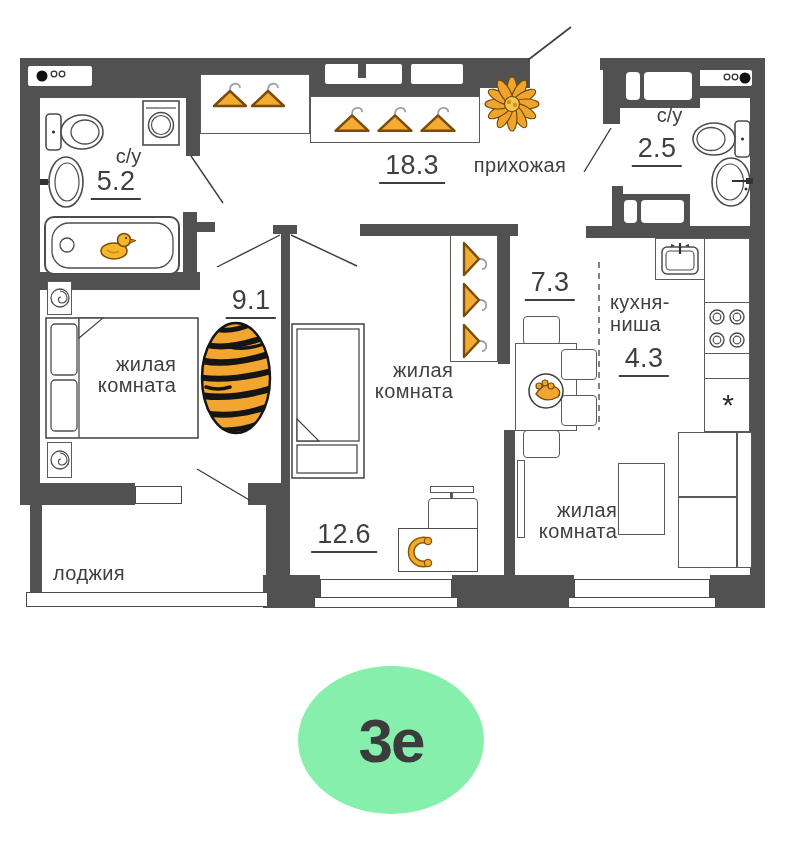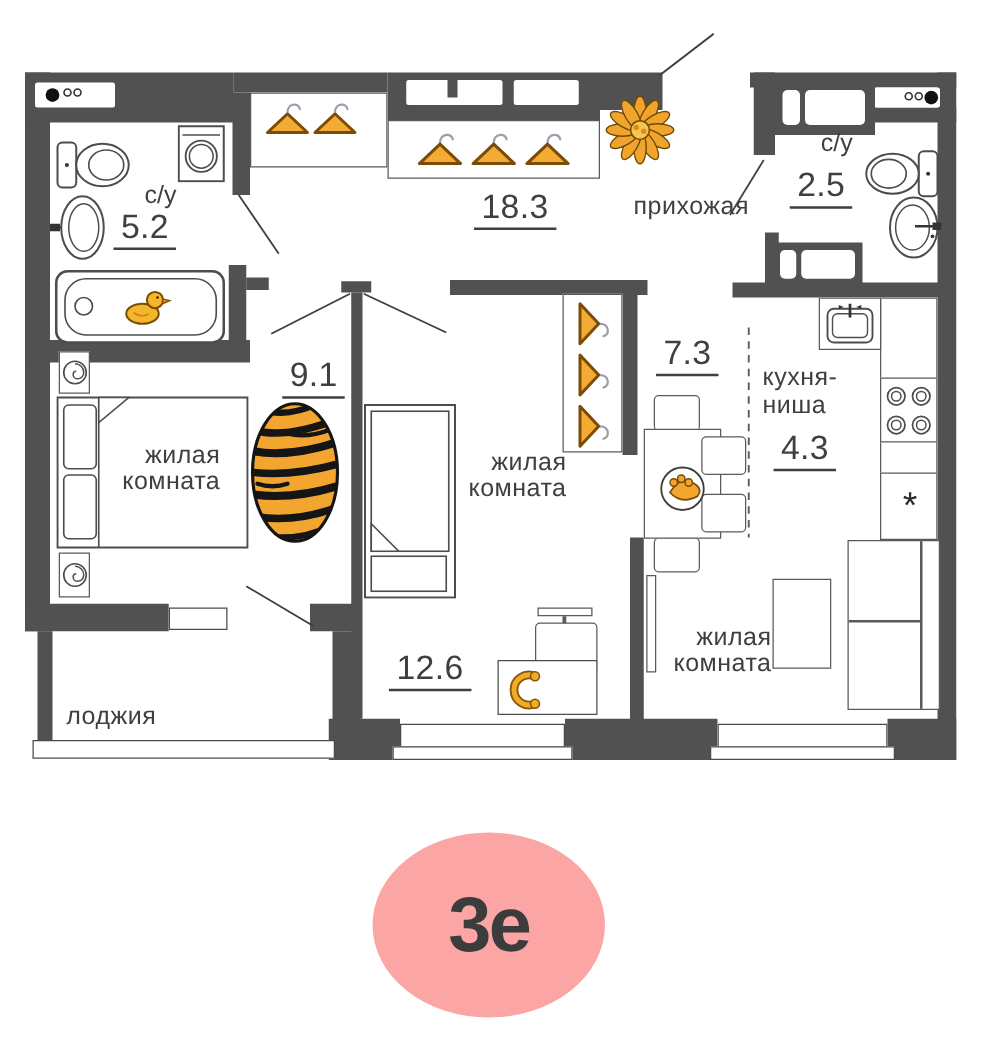--- a/index.html
+++ b/index.html
@@ -333,21 +333,21 @@
   <i class="fur2" style="left:517px;top:460px;width:8px;height:78px"></i>
 
   <div class="lbl" style="left:116px;top:146px">
     <span class="nameline small-name">с/у</span>
     <span class="nameline num"><span class="u">5.2</span></span>
   </div>
 
   <div class="lbl num" style="left:412px;top:151px">
     <span class="u">18.3</span>
   </div>
-  <div class="lbl name" style="left:553px;top:155px">прихожая</div>
+  <div class="lbl name" style="left:520px;top:155px">прихожая</div>
 
   <div class="lbl" style="left:657px;top:105px">
     <span class="nameline small-name">с/у</span>
     <span class="nameline num" style="margin-top:8px"><span class="u">2.5</span></span>
   </div>
 
   <div class="lbl num" style="left:251px;top:286px">
     <span class="u">9.1</span>
   </div>
   <div class="lbl name" style="left:137px;top:354px">
@@ -375,17 +375,17 @@
     <span class="u">4.3</span>
   </div>
 
   <div class="lbl name" style="left:578px;top:500px">
     <span class="nameline">жилая</span>
     <span class="nameline">комната</span>
   </div>
 
   <div class="lbl-left name" style="left:53px;top:562px">лоджия</div>
 
-  <div class="badge" id="badge-el" style="background: #fca5a5;">
+  <div class="badge" id="badge-el" style="background: #86efac;">
     <span class="badge-type">3е</span>
   </div>
 
 </div>
 
 </body></html>

